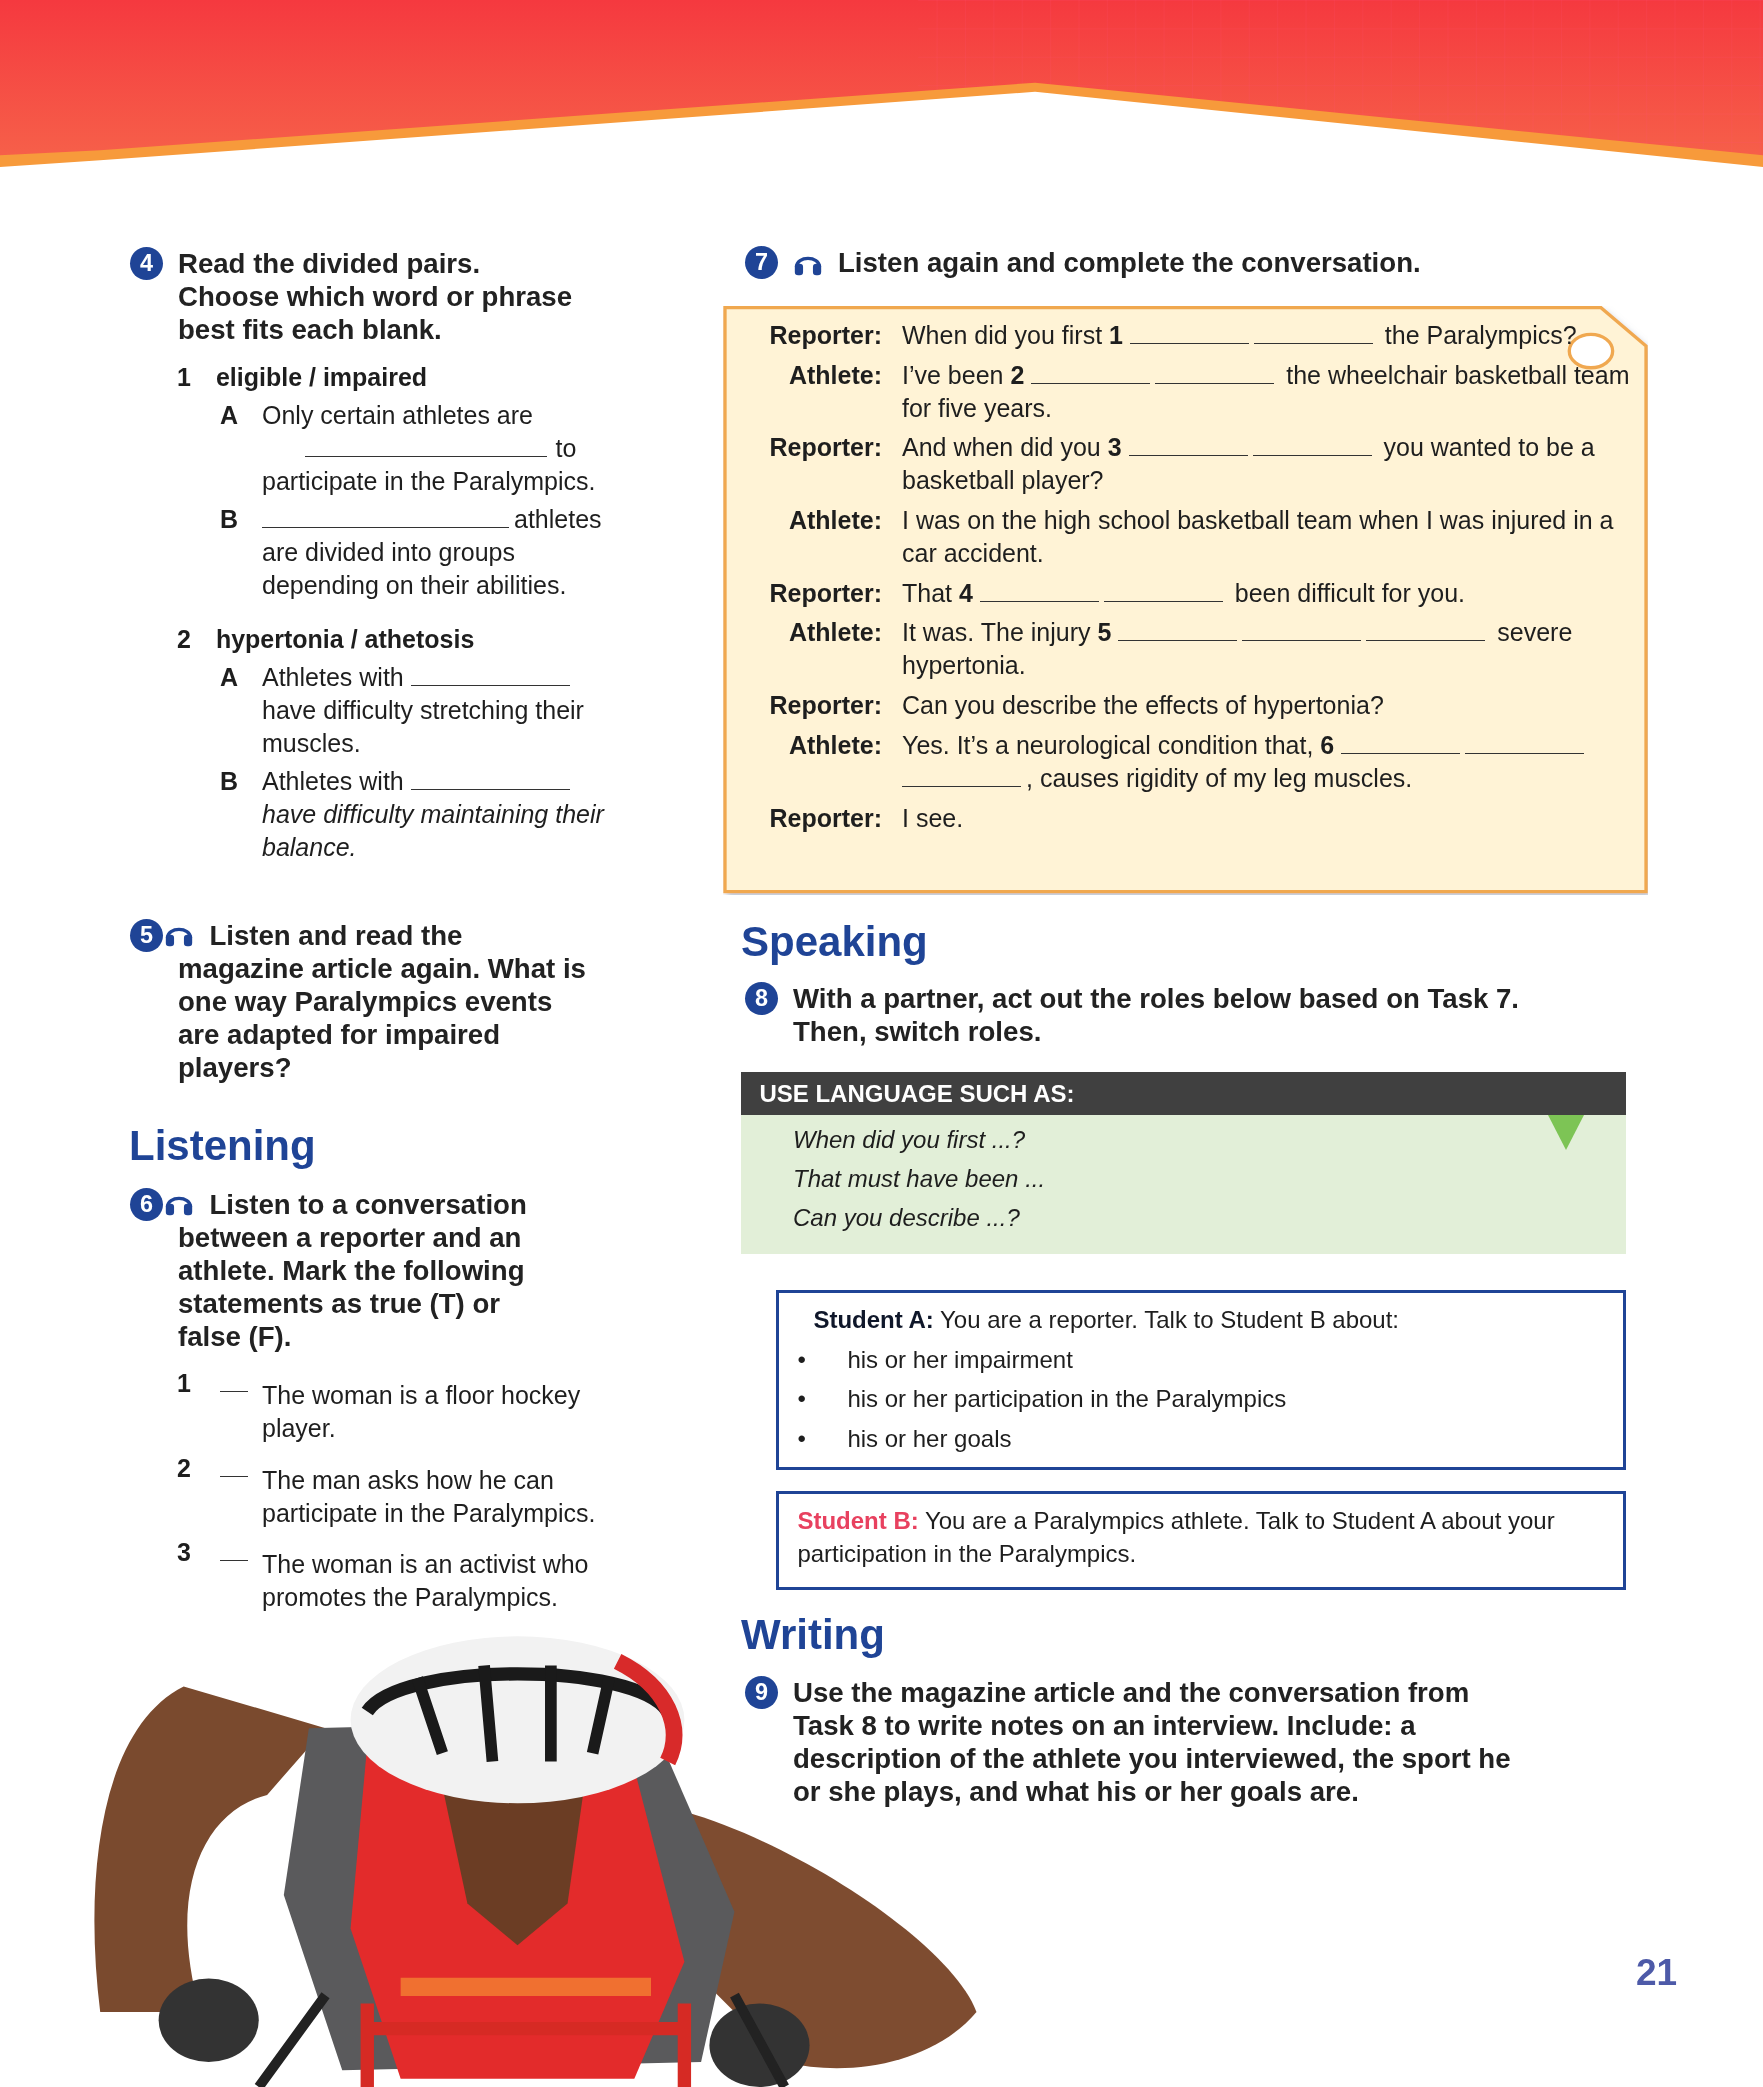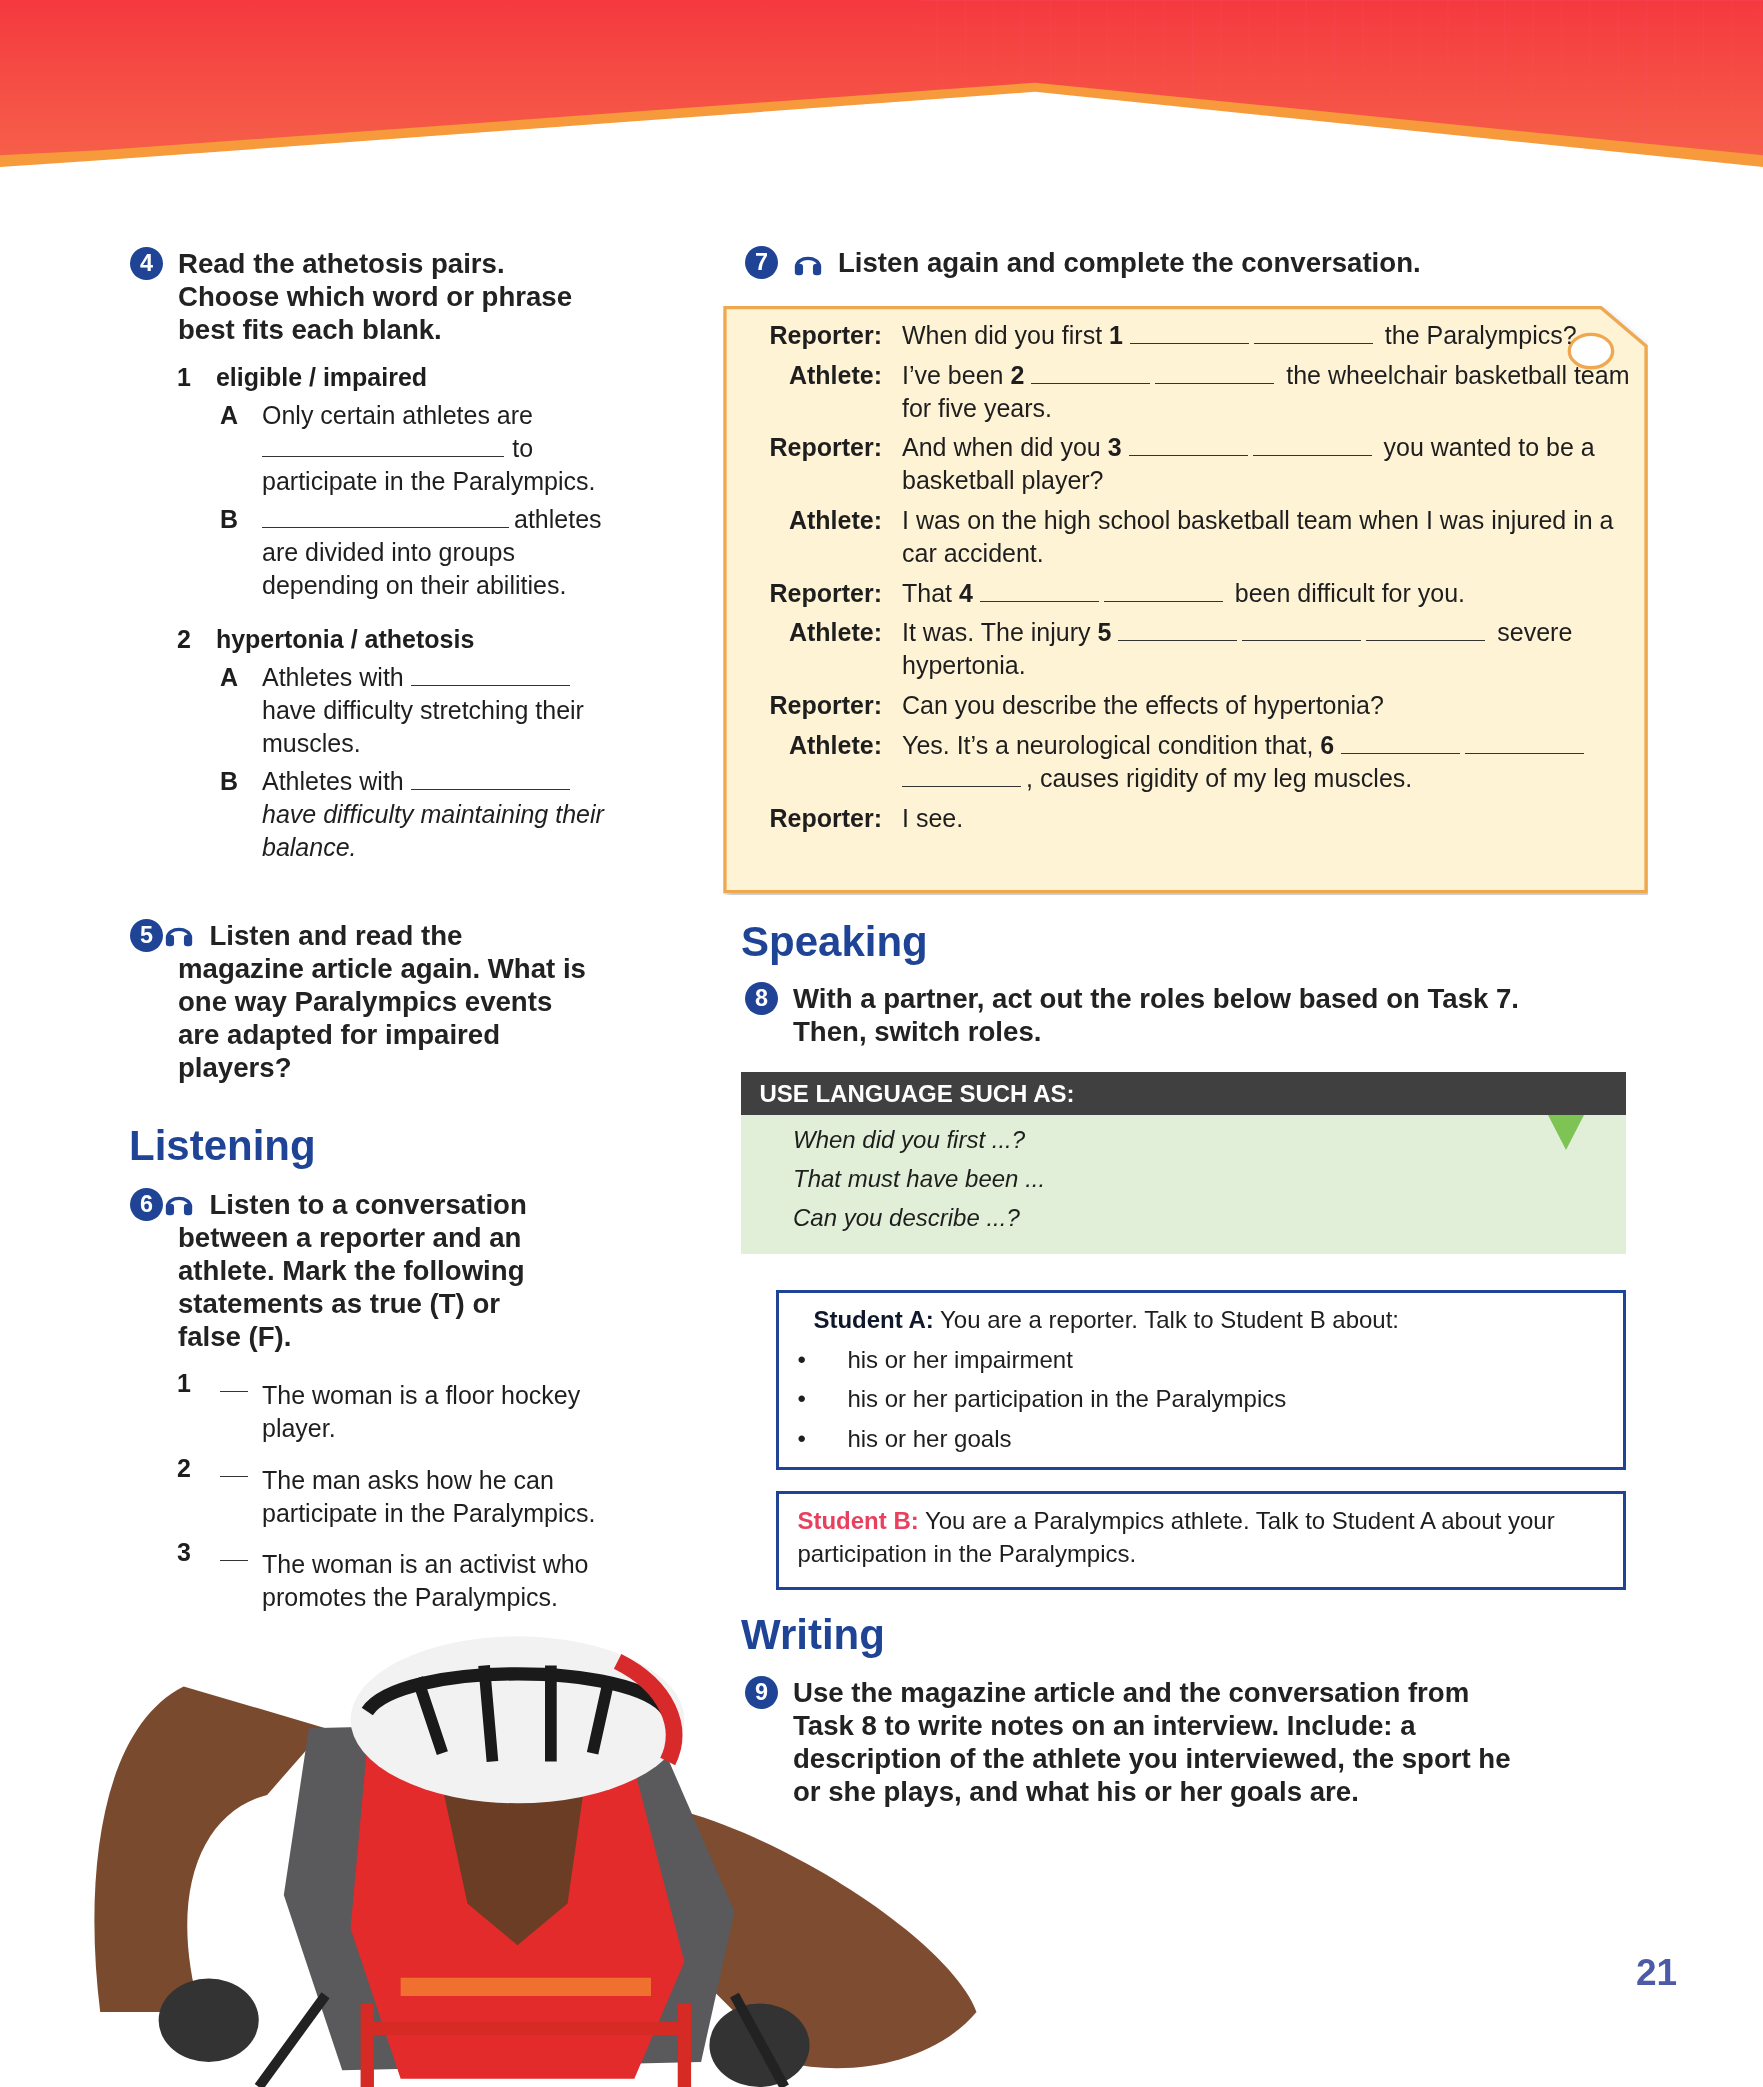--- a/index.html
+++ b/index.html
@@ -78,36 +78,36 @@
   </defs>
   <rect x="0" y="0" width="2112" height="200" fill="url(#bg)"></rect>
   <rect x="1100" y="0" width="1012" height="200" fill="url(#grid)"></rect>
   <path d="M0 186 L120 180 L1240 99 L2112 186 L2112 200 L0 200 Z" fill="#f79a3b"></path>
   <path d="M0 200 L120 192 L1240 110 L2112 200 Z" fill="#ffffff"></path>
 </svg>
 
 <div class="task" style="left:130px; top:247px;">
   <span class="num">4</span>
   <div class="task-text">
-    <div>Read the athetosis pairs.</div>
+    <div>Read the divided pairs.</div>
     <div>Choose which word or phrase</div>
     <div>best fits each blank.</div>
   </div>
 </div>
 
 <div class="pair" style="top:361px;">
   <div class="pair-head">
     <span>1</span>
     <span>eligible / impaired</span>
   </div>
   <div class="sub">
     <span class="sub-letter">A</span>
     <div class="sub-text">
       <div>Only certain athletes are</div>
-      <div style="text-align:left; padding-right:18.4px;"><span class="blank" style="width:242px; margin-right:8.3px;"></span><span>to</span></div>
+      <div style="text-align:center; padding-right:18.4px;"><span class="blank" style="width:242px; margin-right:8.3px;"></span><span>to</span></div>
       <div>participate in the Paralympics.</div>
     </div>
   </div>
   <div class="sub">
     <span class="sub-letter">B</span>
     <div class="sub-text">
       <div><span class="blank" style="width:247px; margin-right:5px;"></span><span>athletes</span></div>
       <div style="width:351px;">are divided into groups depending on their abilities.</div>
     </div>
   </div>

